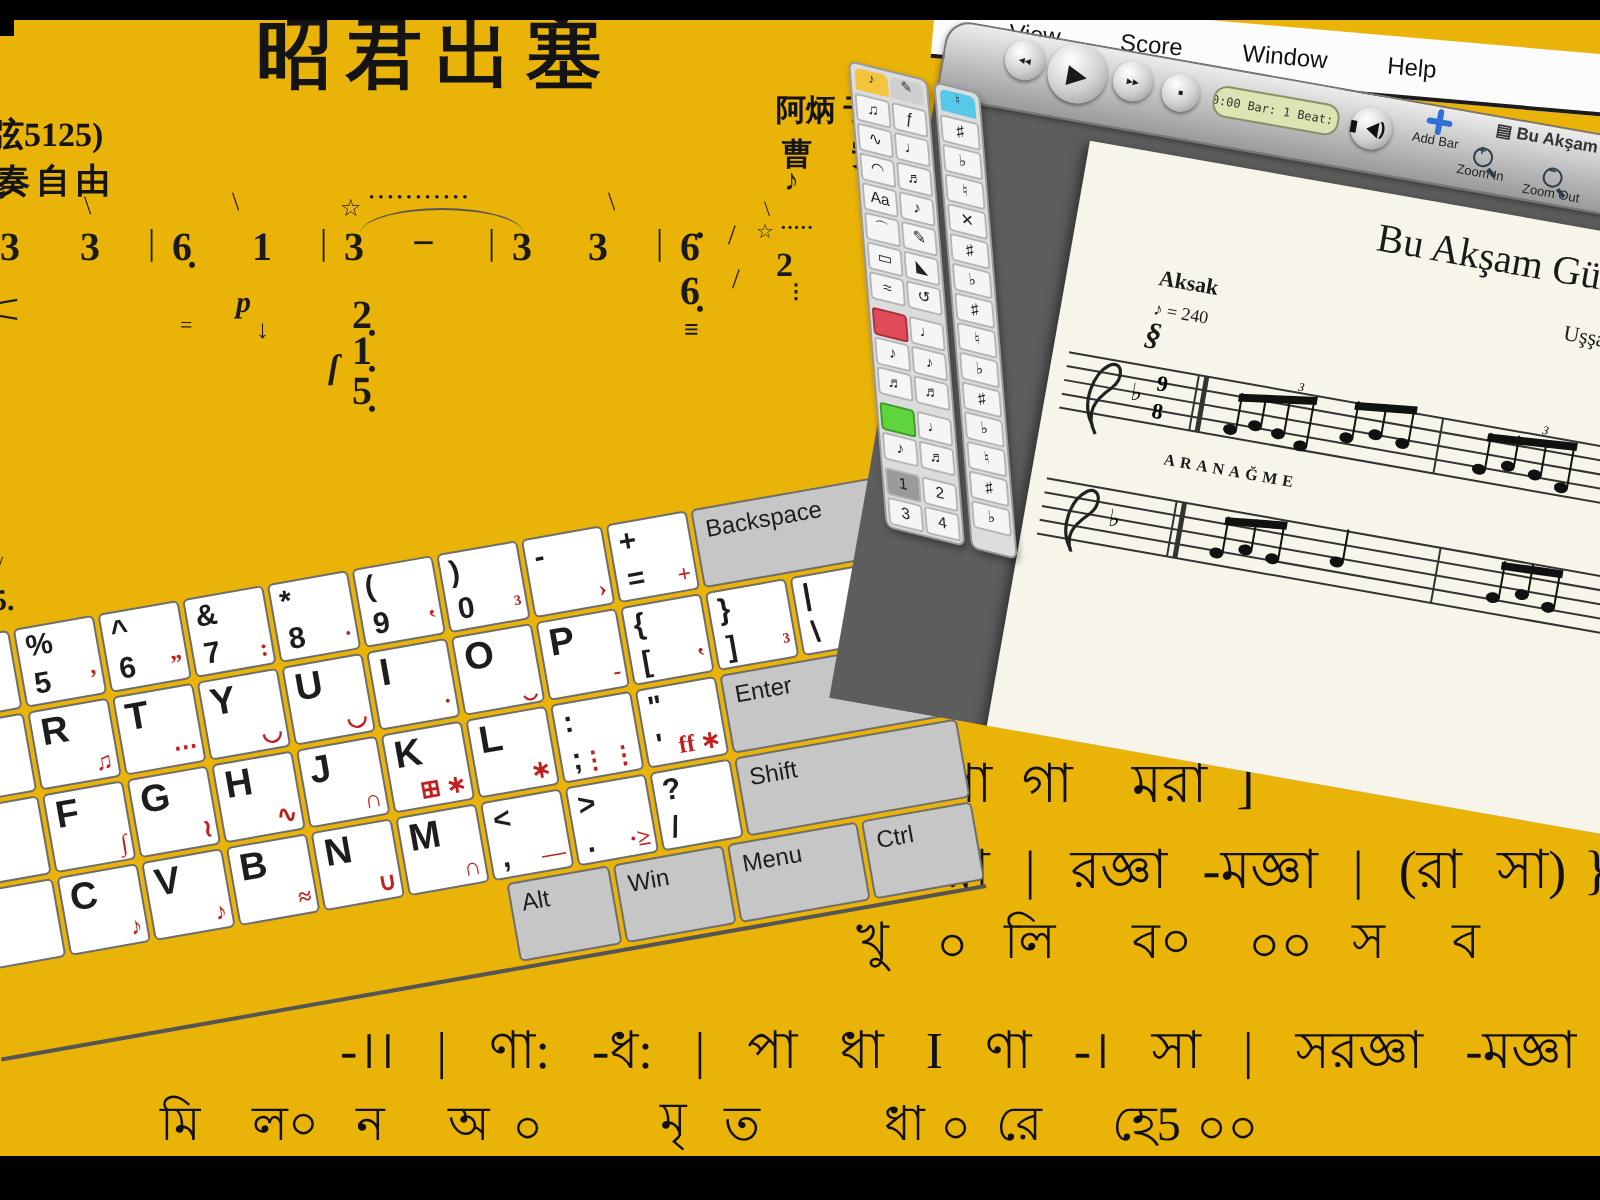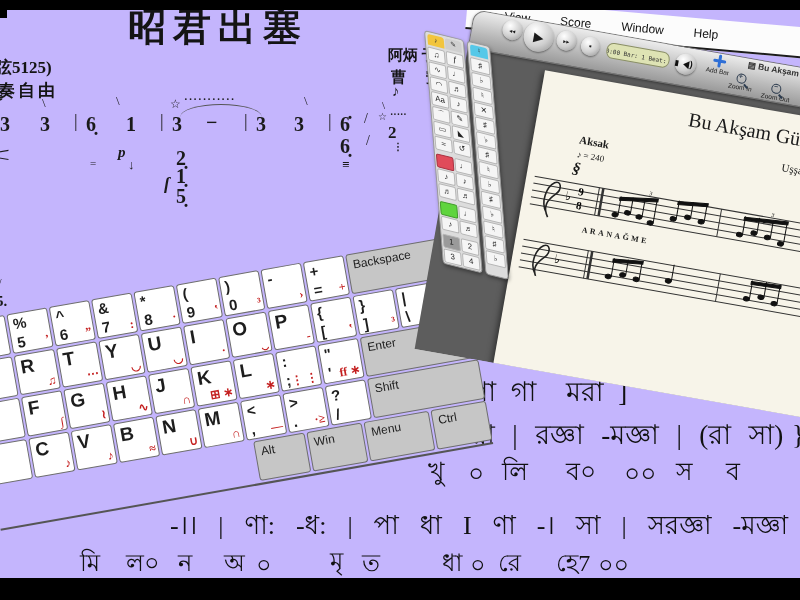--- a/index.html
+++ b/index.html
@@ -1,16 +1,16 @@
 <!DOCTYPE html>
 <html><head>
 <meta charset="utf-8">
 <style>
   html,body{margin:0;padding:0;background:#000;}
-  #stage{position:relative;width:800px;height:600px;overflow:hidden;background:#c4b5fd;
+  #stage{position:relative;width:800px;height:600px;overflow:hidden;background:#eab308;
          font-family:"Liberation Sans",sans-serif;}
   .blackbar{position:absolute;left:0;width:800px;background:#000;z-index:60;}
   #bar-top{top:0;height:10px;}
   #bar-bottom{top:578px;height:22px;}
   #notch{position:absolute;left:0;top:10px;width:7px;height:8px;background:#000;z-index:60;}
 
   
   #jianpu{position:absolute;inset:0;z-index:1;color:#141414;}
   #jp-title{position:absolute;left:128px;top:2px;font:bold 38px "Liberation Serif",serif;letter-spacing:7px;}
   #jp-tuning{position:absolute;left:-22px;top:56px;font:bold 17px "Liberation Serif",serif;}
@@ -238,21 +238,21 @@
         <span class="btxt" style="left:330px;top:548px;font-size:24px">মৃ</span>
 
         <span class="btxt" style="left:362px;top:550px;font-size:24px">ত</span>
 
         <span class="btxt" style="left:442px;top:550px;font-size:24px">ধা</span>
 
         <span class="btxt" style="left:470px;top:552px;font-size:24px">০</span>
 
         <span class="btxt" style="left:498px;top:550px;font-size:24px">রে</span>
 
-        <span class="btxt" style="left:556px;top:550px;font-size:24px">হে7</span>
+        <span class="btxt" style="left:556px;top:550px;font-size:24px">হে5</span>
 
         <span class="btxt" style="left:598px;top:552px;font-size:24px">০০</span>
       </div>
   </div>
 
   <div id="menu-strip">
     <div style="display:flex;gap:30px;">
 
         <span class="menu-item">View</span>
 

